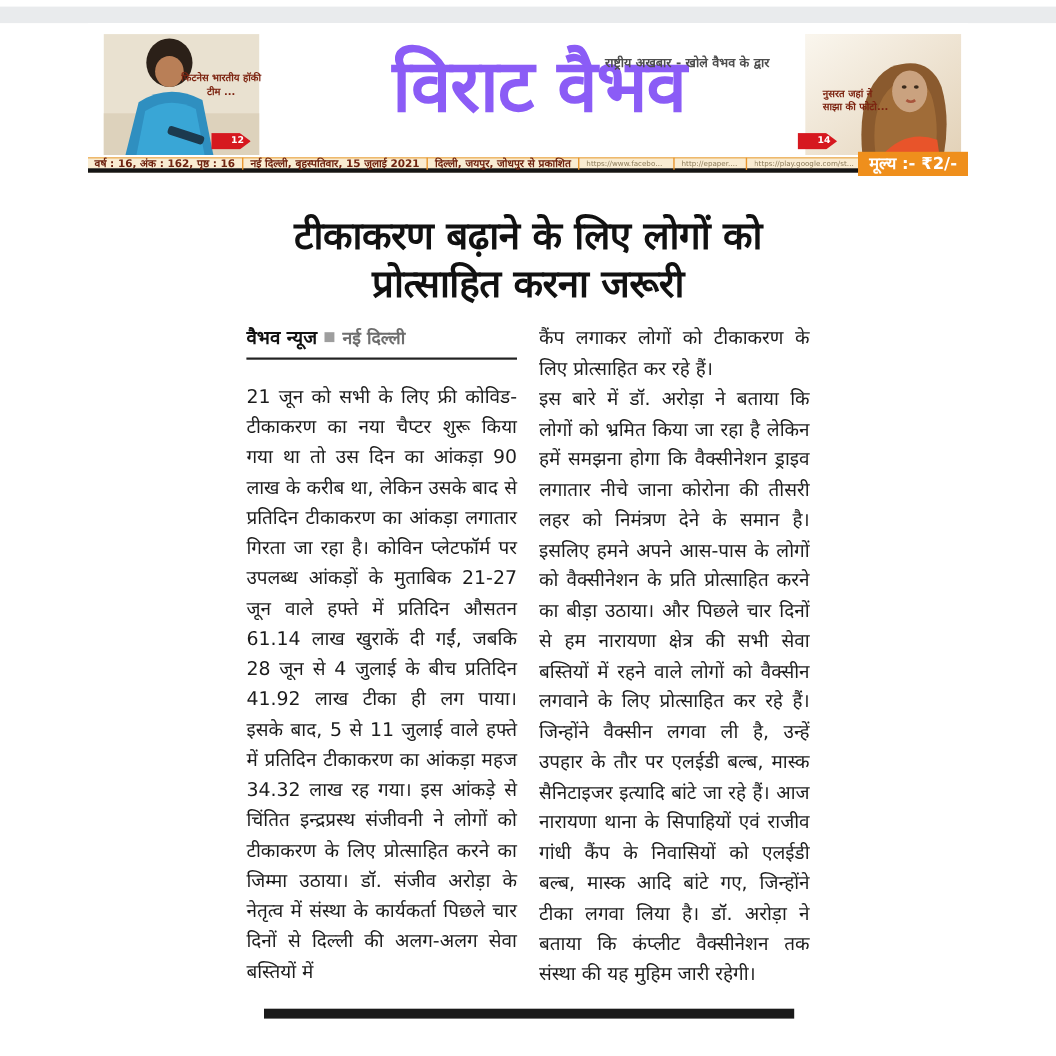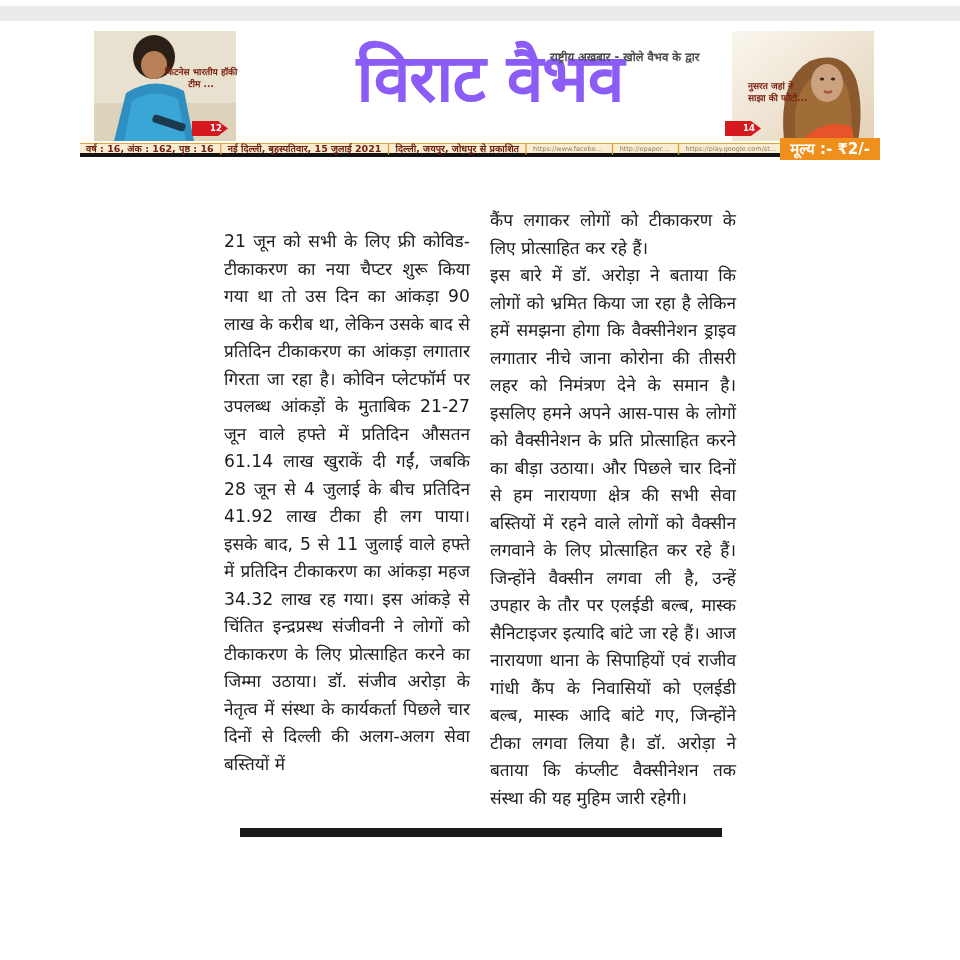--- a/index.html
+++ b/index.html
@@ -109,23 +109,32 @@
     <span class="info-sep">|</span>
     <span class="info-url">https://www.facebook.com/viraatvaibhavdelhi</span>
     <span class="info-sep">|</span>
     <span class="info-url">http://epaper.viraat-vaibhav.com</span>
     <span class="info-sep">|</span>
     <span class="info-url">https://play.google.com/store/apps/details?id=com.Vvpaper</span>
     <span class="price-box">मूल्य :- ₹2/-</span>
   </div>
 
   <div class="article">
+    <div class="headline">
+      <div>टीकाकरण बढ़ाने के लिए लोगों को</div>
+      <div>प्रोत्साहित करना जरूरी</div>
+    </div>
 
     <div class="cols">
       <div class="col col-left">
+        <div class="byline">
+          <span class="byline-agency">वैभव न्यूज</span>
+          <span class="byline-square"></span>
+          <span class="byline-city">नई दिल्ली</span>
+        </div>
         <p class="body-text">21 जून को सभी के लिए फ्री कोविड-टीकाकरण का नया चैप्टर शुरू किया गया था तो उस दिन का आंकड़ा 90 लाख के करीब था, लेकिन उसके बाद से प्रतिदिन टीकाकरण का आंकड़ा लगातार गिरता जा रहा है। कोविन प्लेटफॉर्म पर उपलब्ध आंकड़ों के मुताबिक 21-27 जून वाले हफ्ते में प्रतिदिन औसतन 61.14 लाख खुराकें दी गईं, जबकि 28 जून से 4 जुलाई के बीच प्रतिदिन 41.92 लाख टीका ही लग पाया। इसके बाद, 5 से 11 जुलाई वाले हफ्ते में प्रतिदिन टीकाकरण का आंकड़ा महज 34.32 लाख रह गया। इस आंकड़े से चिंतित इन्द्रप्रस्थ संजीवनी ने लोगों को टीकाकरण के लिए प्रोत्साहित करने का जिम्मा उठाया। डॉ. संजीव अरोड़ा के नेतृत्व में संस्था के कार्यकर्ता पिछले चार दिनों से दिल्ली की अलग-अलग सेवा बस्तियों में</p>
       </div>
 
       <div class="col col-right">
         <p class="body-text">कैंप लगाकर लोगों को टीकाकरण के लिए प्रोत्साहित कर रहे हैं।</p>
         <p class="body-text">इस बारे में डॉ. अरोड़ा ने बताया कि लोगों को भ्रमित किया जा रहा है लेकिन हमें समझना होगा कि वैक्सीनेशन ड्राइव लगातार नीचे जाना कोरोना की तीसरी लहर को निमंत्रण देने के समान है। इसलिए हमने अपने आस-पास के लोगों को वैक्सीनेशन के प्रति प्रोत्साहित करने का बीड़ा उठाया। और पिछले चार दिनों से हम नारायणा क्षेत्र की सभी सेवा बस्तियों में रहने वाले लोगों को वैक्सीन लगवाने के लिए प्रोत्साहित कर रहे हैं। जिन्होंने वैक्सीन लगवा ली है, उन्हें उपहार के तौर पर एलईडी बल्ब, मास्क सैनिटाइजर इत्यादि बांटे जा रहे हैं। आज नारायणा थाना के सिपाहियों एवं राजीव गांधी कैंप के निवासियों को एलईडी बल्ब, मास्क आदि बांटे गए, जिन्होंने टीका लगवा लिया है। डॉ. अरोड़ा ने बताया कि कंप्लीट वैक्सीनेशन तक संस्था की यह मुहिम जारी रहेगी।</p>
       </div>
     </div>
 
     <div class="bottom-rule"></div>

